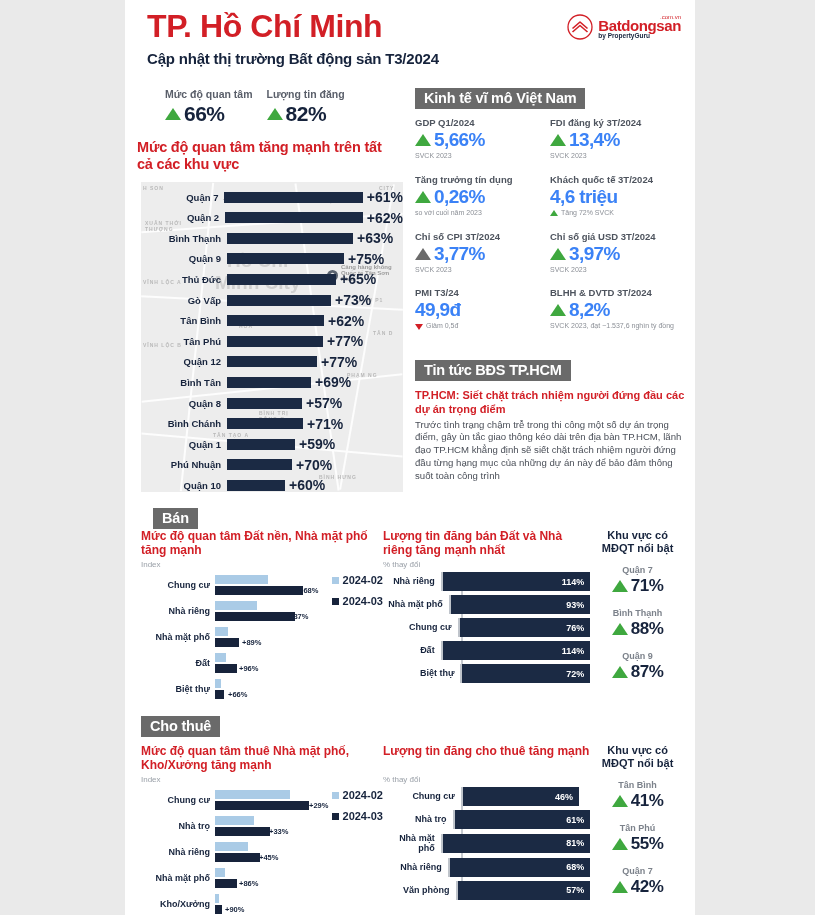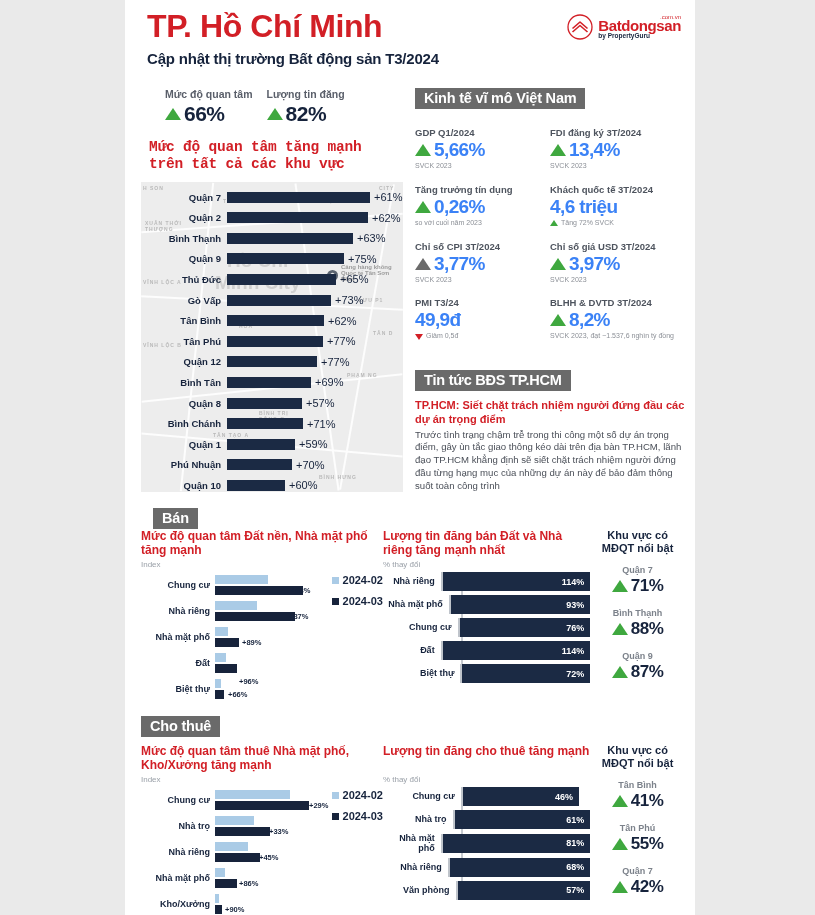--- a/index.html
+++ b/index.html
@@ -37,26 +37,26 @@
   
   .mapbox { position: relative; margin: 8px 0 0 16px; width: 262px; height: 310px; background: #ededed; overflow: hidden; }
   .mapbox .road { position: absolute; background: #fdfdfd; }
   .mapbox .mlabel { position: absolute; font-size: 5px; color: #b9b9b9; letter-spacing: 1px; font-weight: bold; }
   .mapbox .mbig { position: absolute; font-size: 19px; color: #cfcfcf; font-weight: bold; }
   .pin { position:absolute; width:11px;height:11px;border-radius:50% 50% 50% 0; background:#5b6470; transform:rotate(-45deg); }
   .pin::after { content:""; position:absolute; left:3px; top:3px; width:5px;height:5px;border-radius:50%;background:#ededed; }
   .drow { position: relative; height: 20.6px; display: flex; align-items: center; }
   .dname { width: 86px; text-align: right; font-size: 9.5px; color: #16233c; font-weight: bold; padding-right: 6px; }
   .dbar { height: 11px; background: #1b2a44; }
-  .dpct { font-size: 11px; font-weight: normal; color: #16233c; margin-left: 4px; white-space: nowrap; }
+  .dpct { font-size: 14px; font-weight: bold; color: #16233c; margin-left: 4px; white-space: nowrap; }
 
   
   .right-col { position: absolute; left: 290px; top: 88px; width: 280px; padding-right: 10px; }
   .sect-tag { display: inline-block; background: #6a6a6a; color: #fff; font-weight: bold; font-size: 14.5px; padding: 2px 9px 3px; letter-spacing: -0.2px; }
-  .macro-grid { display: flex; flex-wrap: wrap; margin-top: 18px; }
+  .macro-grid { display: flex; flex-wrap: wrap; margin-top: 8px; }
   .macro-cell { width: 50%; margin-bottom: 13px; }
   .m-lab { font-size: 9.5px; font-weight: bold; color: #4e545e; margin-bottom: 1px; }
   .m-val { font-size: 19px; font-weight: bold; color: #3b82f6; display: flex; align-items: center; letter-spacing: -0.6px; }
   .m-note { font-size: 7px; color: #8b8f96; margin-top: 1px; line-height: 1.25; display:flex; align-items:center; }
   .news-title { color: #d21f26; font-weight: bold; font-size: 11px; line-height: 1.25; margin: 8px 0 2px; }
   .news-body { font-size: 9.6px; color: #4a4f58; line-height: 1.33; }
 
   
   .sect { position: absolute; left: 0; width: 570px; }
   .sect-inner { display: flex; padding: 0 10px 0 16px; }
@@ -119,21 +119,21 @@
       </div>
       <div>
         <div class="kpi-label">Lượng tin đăng</div>
         <div class="kpi-val">
           <span class="tri-up"></span>
           <span>82%</span>
         </div>
       </div>
     </div>
 
-    <div class="red-head" style="margin:13px 0 0 24px; width:250px;font-family:Liberation Mono, monospace;">Mức độ quan tâm tăng mạnh trên tất cả các khu vực</div>
+    <div class="red-head" style="margin:13px 0 0 12px; width:250px;">Mức độ quan tâm tăng mạnh trên tất cả các khu vực</div>
 
     <div class="mapbox">
 
       <div class="road" style="left:0;top:40px;width:262px;height:2px;transform:rotate(-4deg)"></div>
       <div class="road" style="left:0;top:120px;width:262px;height:2px;transform:rotate(3deg)"></div>
       <div class="road" style="left:0;top:205px;width:262px;height:2px;transform:rotate(-6deg)"></div>
       <div class="road" style="left:0;top:262px;width:262px;height:2px;transform:rotate(5deg)"></div>
       <div class="road" style="left:55px;top:0;width:2px;height:310px;transform:rotate(6deg)"></div>
       <div class="road" style="left:175px;top:0;width:2px;height:310px;transform:rotate(-8deg)"></div>
       <div class="road" style="left:225px;top:0;width:2px;height:310px;transform:rotate(10deg)"></div>
@@ -338,21 +338,21 @@
                 <span>2024-03</span>
               </div>
           </div>
           <div style="width:168px">
             <div class="prow" style="height:26px">
                 <div class="plabel">Chung cư</div>
                 <div class="pbars">
                   <div class="bar-light" style="width:56%"></div>
                   <div class="bar-dark" style="width:94%"></div>
                 </div>
-                <div class="ppct" style="left:150px;top:14px">+68%</div>
+                <div class="ppct" style="left:158px;top:14px">+68%</div>
               </div>
             <div class="prow" style="height:26px">
                 <div class="plabel">Nhà riêng</div>
                 <div class="pbars">
                   <div class="bar-light" style="width:45%"></div>
                   <div class="bar-dark" style="width:85%"></div>
                 </div>
                 <div class="ppct" style="left:148px;top:14px">+87%</div>
               </div>
             <div class="prow" style="height:26px">
@@ -362,21 +362,21 @@
                   <div class="bar-dark" style="width:26%"></div>
                 </div>
                 <div class="ppct" style="left:101px;top:14px">+89%</div>
               </div>
             <div class="prow" style="height:26px">
                 <div class="plabel">Đất</div>
                 <div class="pbars">
                   <div class="bar-light" style="width:12%"></div>
                   <div class="bar-dark" style="width:23%"></div>
                 </div>
-                <div class="ppct" style="left:98px;top:27px">+96%</div>
+                <div class="ppct" style="left:98px;top:14px">+96%</div>
               </div>
             <div class="prow" style="height:26px">
                 <div class="plabel">Biệt thự</div>
                 <div class="pbars">
                   <div class="bar-light" style="width:6%"></div>
                   <div class="bar-dark" style="width:10%"></div>
                 </div>
                 <div class="ppct" style="left:87px;top:14px">+66%</div>
               </div>
           </div>

